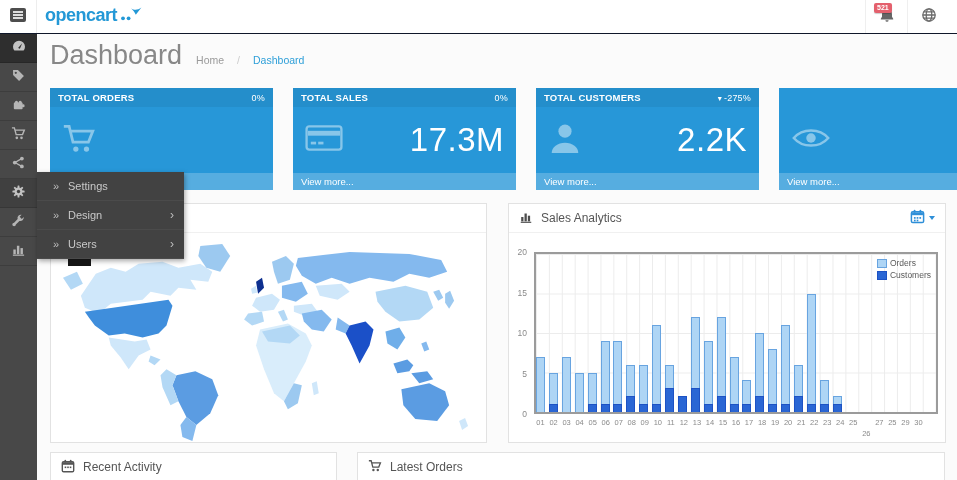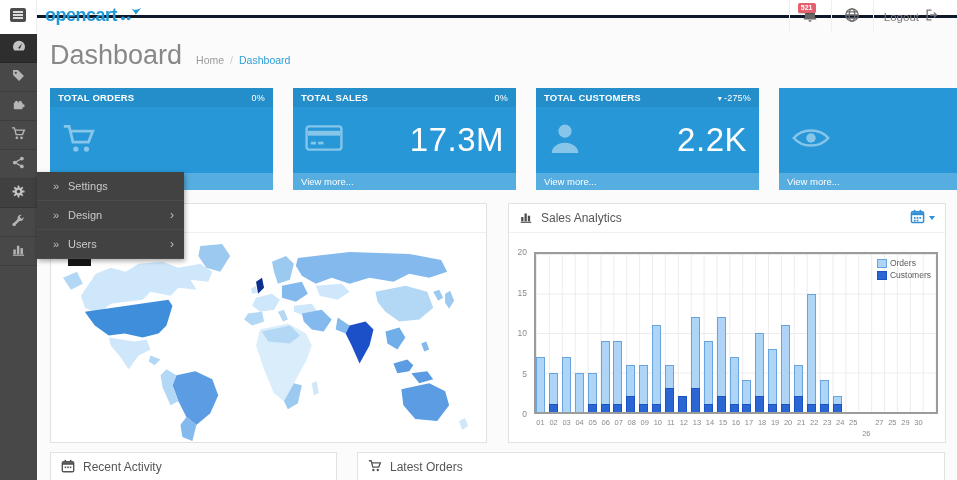--- a/index.html
+++ b/index.html
@@ -3,21 +3,21 @@
 <meta charset="utf-8">
 <style>
   * { margin:0; padding:0; box-sizing:border-box; }
   html,body { width:957px; height:480px; }
   body {
     position:relative; overflow:hidden; background:#fbfbfb;
     font-family:"Liberation Sans","DejaVu Sans",sans-serif;
     -webkit-font-smoothing:antialiased;
   }
   
-  .topbar { position:absolute; left:0; top:0; width:957px; height:18px; background:#fff; border-bottom:3px solid #0f172a; z-index:40; }
+  .topbar { position:absolute; left:0; top:0; width:957px; height:34px; background:#fff; border-bottom:1px solid #0f172a; z-index:40; }
   .menu-toggle { position:absolute; left:0; top:0; width:37px; height:33px; background:#fff; border-right:1px solid #ededed; display:flex; align-items:center; justify-content:center; cursor:pointer; }
   .logo { position:absolute; left:45px; top:5px; display:flex; align-items:baseline; gap:3px; }
   .logo-text { color:#2398d6; font-size:18px; font-weight:bold; letter-spacing:-0.5px; }
   .topbar-right { position:absolute; right:8px; top:0; height:33px; display:flex; align-items:stretch; }
   .tb-item { min-width:42px; border-left:1px solid #efefef; display:flex; align-items:center; justify-content:center; position:relative; cursor:pointer; padding:0 10px; }
   .badge { position:absolute; top:3px; left:8px; background:#e4606d; color:#fff; font-size:7px; font-weight:bold; padding:1px 3px 2px; border-radius:2px; line-height:1; box-shadow:0 1px 1px rgba(0,0,0,.2); }
   .logout-label { color:#7a7a7a; font-size:11.5px; margin-right:5px; }
   
   .sidebar { position:absolute; left:0; top:34px; width:37px; height:446px; background:#484848; z-index:45; }
   .side-item { height:29px; display:flex; align-items:center; justify-content:center; border-bottom:1px solid rgba(0,0,0,.14); cursor:pointer; }
@@ -27,21 +27,21 @@
   .flyout { position:absolute; left:37px; top:172px; width:147px; background:#424242; z-index:60; box-shadow:1px 2px 5px rgba(0,0,0,.35); }
   .fly-item { height:29px; display:flex; align-items:center; color:#c9c9c9; font-size:11px; padding:0 10px 0 31px; position:relative; border-bottom:1px solid rgba(255,255,255,.05); cursor:pointer; }
   .fly-item:last-child { border-bottom:none; }
   .dbl-chevron::before { content:"\00BB"; position:absolute; left:16px; color:#bdbdbd; font-size:11px; }
   .fly-caret { margin-left:auto; color:#bdbdbd; font-size:12px; line-height:1; }
   .fly-caret::before { content:"\203A"; }
   .fly-notch { position:absolute; top:100%; left:31px; width:23px; height:7px; background:#141414; }
   
   .page-head { position:absolute; left:50px; top:40px; display:flex; align-items:baseline; gap:14px; }
   .page-title { font-size:27px; color:#888; font-weight:400; }
-  .breadcrumb { display:flex; align-items:center; gap:6px; font-size:10.5px; }
+  .breadcrumb { display:flex; align-items:center; gap:13px; font-size:10.5px; }
   .crumb-home { color:#9a9a9a; cursor:pointer; }
   .crumb-sep { color:#ccc; }
   .crumb-current { color:#2e9fd8; cursor:pointer; }
   
   .tiles-row { position:absolute; left:50px; top:88px; width:952px; height:102px; display:flex; gap:20px; }
   .tile { flex:1; background:#2797d8; position:relative; color:#fff; }
   .tile-head { display:flex; justify-content:space-between; align-items:center; height:19px; padding:0 8px; background:rgba(0,0,0,.06); font-size:9.5px; font-weight:bold; letter-spacing:.2px; }
   .tile-pct { font-weight:normal; font-size:9px; display:flex; align-items:center; gap:2px; }
   .caret-down::before { content:"\25BE"; font-size:8px; }
   .tile-body { position:absolute; top:19px; bottom:17px; left:0; right:0; display:flex; align-items:center; justify-content:space-between; padding:0 12px; }
@@ -106,29 +106,20 @@
             <path d="M8,1.2 a1.1,1.1 0 0 1 1.1,1.1 c2.3,.5 3.9,2.4 3.9,4.9 v2.6 l1.2,1.9 v.7 H1.8 v-.7 L3,9.8 V7.2 c0,-2.5 1.6,-4.4 3.9,-4.9 A1.1,1.1 0 0 1 8,1.2 Z M6.4,13.2 a1.6,1.6 0 0 0 3.2,0 Z"></path>
           </svg>
       </span>
     </div>
     <div class="tb-item">
       <span>
         <svg width="16" height="16" viewBox="0 0 16 16" fill="none" stroke="#6b6b6b" stroke-width="1.3">
             <circle cx="8" cy="8" r="6.2"></circle>
             <ellipse cx="8" cy="8" rx="2.8" ry="6.2"></ellipse>
             <path d="M1.8,8 h12.4 M2.7,4.8 h10.6 M2.7,11.2 h10.6"></path>
-          </svg>
-      </span>
-    </div>
-    <div class="tb-item">
-      <span class="logout-label">Logout</span>
-      <span>
-        <svg width="15" height="14" viewBox="0 0 16 16" fill="none" stroke="#777" stroke-width="1.5">
-            <path d="M8,2.5 H3 V13.5 H8"></path>
-            <path d="M6.5,8 H13.5 M10.8,5 l3,3 -3,3"></path>
           </svg>
       </span>
     </div>
   </div>
 </div>
 
 <div class="sidebar">
   <div class="side-item active">
     <span>
       <svg width="16" height="16" viewBox="0 0 16 16">

